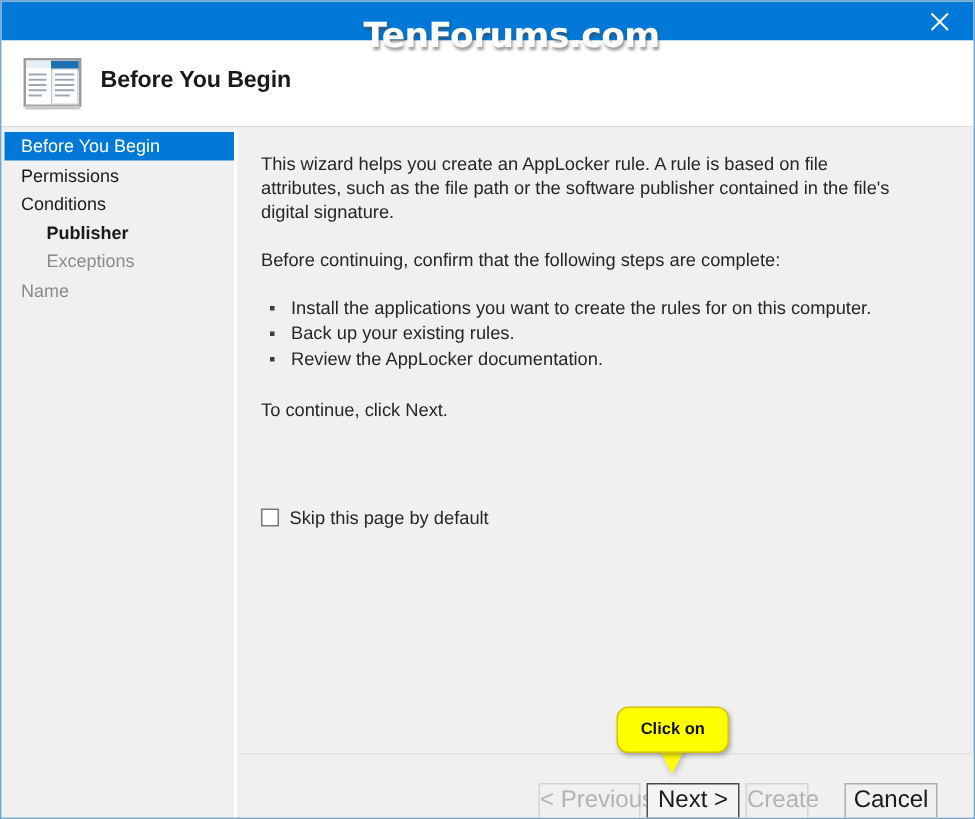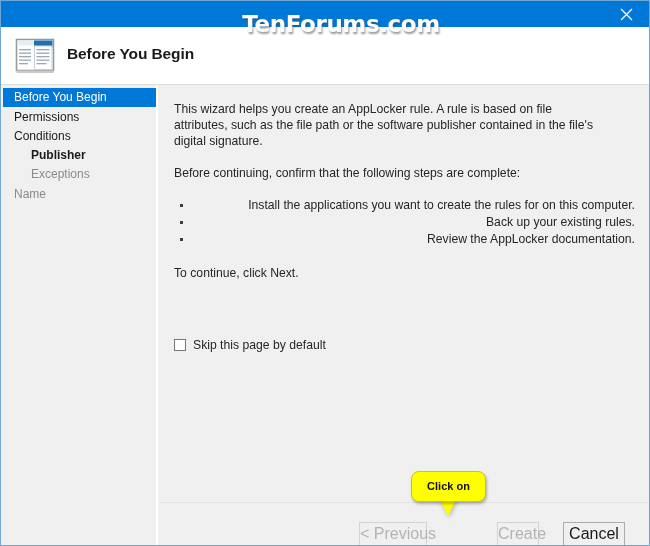--- a/index.html
+++ b/index.html
@@ -169,21 +169,20 @@
     padding: 0;
     list-style: none;
   }
   ul.steps li {
     position: relative;
     font-size: 12.2px;
     line-height: 16px;
     color: #262626;
     padding-left: 20px;
     margin-bottom: 1px;
-    text-align: right;
   }
   ul.steps li::before {
     content: "";
     position: absolute;
     left: 6px;
     top: 7px;
     width: 3px;
     height: 3px;
     background: #3c3c3c;
   }
@@ -349,20 +348,21 @@
     </div>
   </div>
 
   <div id="skip-row">
     <div id="skip-checkbox"></div>
     <div id="skip-label">Skip this page by default</div>
   </div>
 
   <div id="footer">
     <div class="btn disabled" id="btn-previous">&lt; Previous</div>
+    <div class="btn focused" id="btn-next">Next &gt;</div>
     <div class="btn disabled" id="btn-create">Create</div>
     <div class="btn" id="btn-cancel">Cancel</div>
   </div>
 
   <div id="callout-tail"></div>
   <div id="callout">
     <div id="callout-text">Click on</div>
   </div>
 
   <div id="watermark">TenForums.com</div>

